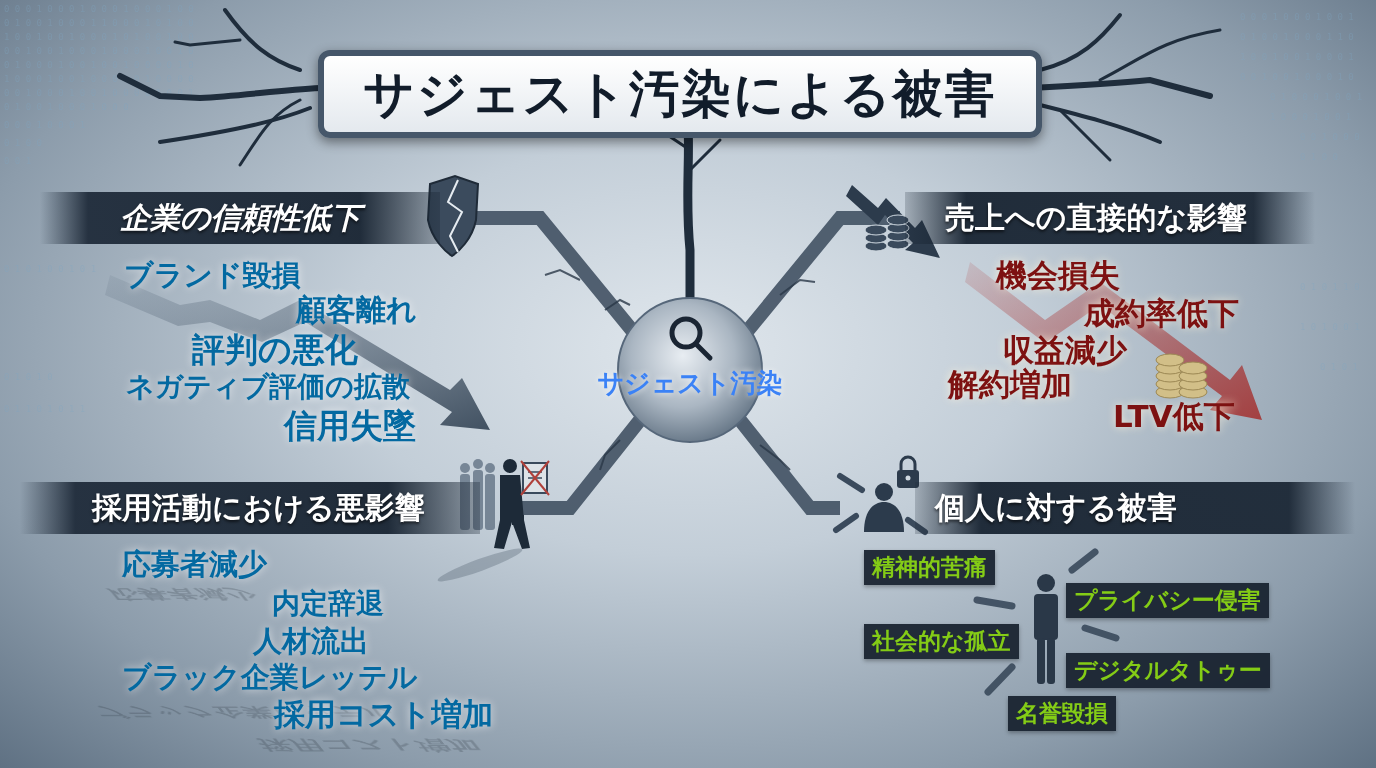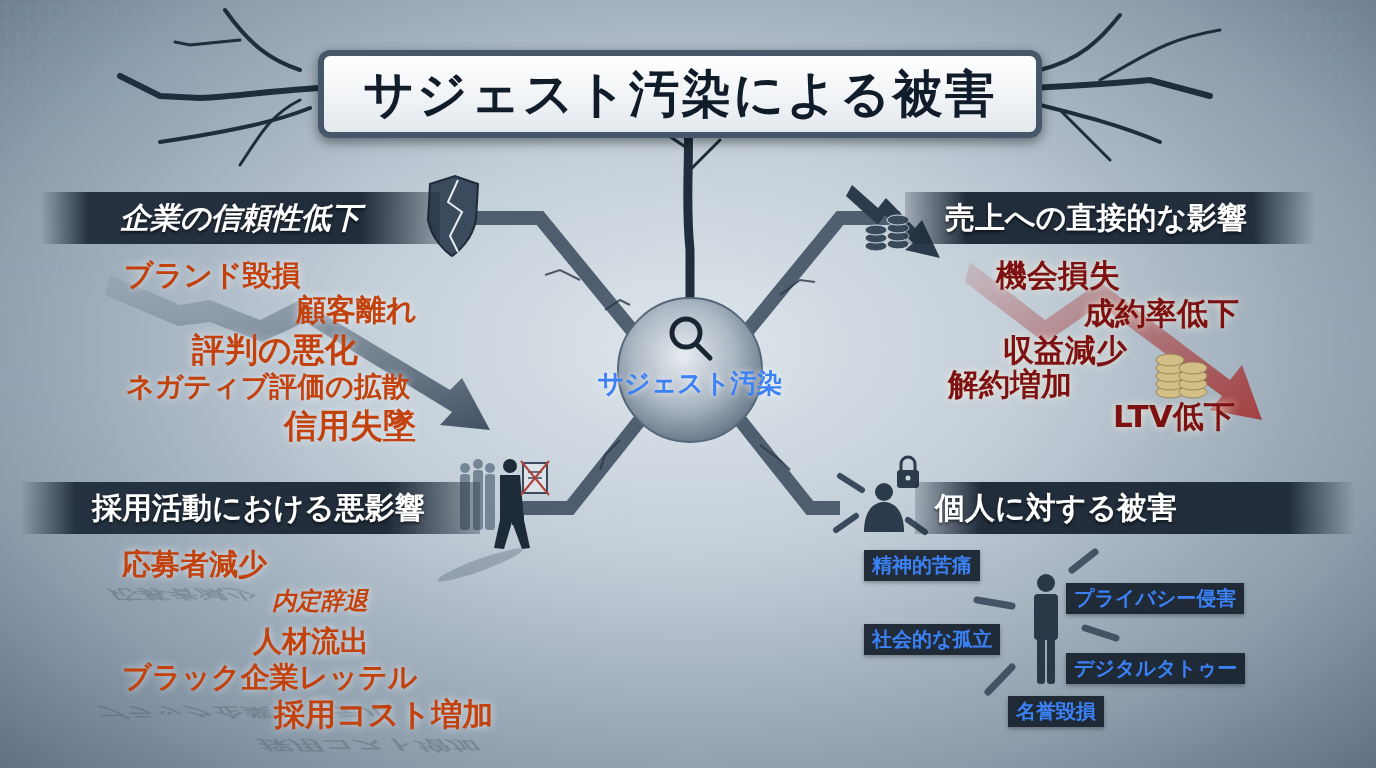--- a/index.html
+++ b/index.html
@@ -20,26 +20,26 @@
   .title-text { font-size: 50px; font-weight: bold; color: #111c2a; letter-spacing: 2px; }
   
   .band {
     position: absolute; height: 52px; display: flex; align-items: center;
     color: #fff; font-weight: bold; font-size: 30px;
   }
   .band-left { background: linear-gradient(90deg, rgba(28,40,55,0.0) 0%, rgba(28,40,55,0.92) 12%, rgba(24,36,50,0.95) 80%, rgba(24,36,50,0.3) 100%); }
   .band-right { background: linear-gradient(90deg, rgba(24,36,50,0.2) 0%, rgba(24,36,50,0.95) 15%, rgba(24,36,50,0.92) 85%, rgba(28,40,55,0.0) 100%); }
   .band span { text-shadow: 0 2px 3px rgba(0,0,0,0.6); }
   
-  .item-dark { position: absolute; font-weight: bold; color: #c2410c; text-shadow: 0 0 8px rgba(255,255,255,0.7); white-space: nowrap; }
+  .item-dark { position: absolute; font-weight: bold; color: #0369a1; text-shadow: 0 0 8px rgba(255,255,255,0.7); white-space: nowrap; }
   .item-red { position: absolute; font-weight: bold; color: #7d1111; text-shadow: 0 0 8px rgba(255,245,220,0.85); white-space: nowrap; }
   .item-reflect { position: absolute; font-weight: bold; color: rgba(30,40,52,0.22); transform: scaleY(-0.45) skewX(-20deg); white-space: nowrap; filter: blur(0.6px); }
   .tag {
-    position: absolute; background: rgba(22,32,44,0.92); color: #3b82f6; font-weight: bold;
-    font-size: 20px; padding: 2px 8px; white-space: nowrap; box-shadow: 0 2px 4px rgba(0,0,0,0.3);
+    position: absolute; background: rgba(22,32,44,0.92); color: #84cc16; font-weight: bold;
+    font-size: 23px; padding: 2px 8px; white-space: nowrap; box-shadow: 0 2px 4px rgba(0,0,0,0.3);
   }
   .center-label { position: absolute; left: 560px; top: 366px; width: 260px; text-align: center; font-size: 26px; font-weight: bold; color: #3b82f6; text-shadow: 0 0 6px rgba(255,255,255,0.8); }
 </style>
 </head>
 <body>
 
 <svg class="bgsvg" viewBox="0 0 1376 768" xmlns="http://www.w3.org/2000/svg">
   <defs>
     <radialGradient id="sphere" cx="45%" cy="40%" r="60%">
       <stop offset="0%" stop-color="#e8edf2"></stop>
@@ -234,21 +234,21 @@
 </div>
 
 <div class="band band-left" style="left:20px; top:482px; width:460px; padding-left:72px; box-sizing:border-box;">
   <span>採用活動における悪影響</span>
 </div>
 <div>
   <div class="item-reflect" style="left:110px; top:574px; font-size:29px;">応募者減少</div>
   <div class="item-reflect" style="left:96px; top:692px; font-size:29px;">ブラック企業レッテル</div>
   <div class="item-reflect" style="left:260px; top:724px; font-size:31px;">採用コスト増加</div>
   <div class="item-dark" style="left:122px; top:545px; font-size:29px;">応募者減少</div>
-  <div class="item-dark" style="left:272px; top:585px; font-size:24px;font-style:italic;">内定辞退</div>
+  <div class="item-dark" style="left:272px; top:585px; font-size:28px;">内定辞退</div>
   <div class="item-dark" style="left:253px; top:622px; font-size:29px;">人材流出</div>
   <div class="item-dark" style="left:122px; top:658px; font-size:29px;">ブラック企業レッテル</div>
   <div class="item-dark" style="left:274px; top:694px; font-size:31px;">採用コスト増加</div>
 </div>
 
 <div class="band band-right" style="left:915px; top:482px; width:440px; padding-left:20px; box-sizing:border-box;">
   <span>個人に対する被害</span>
 </div>
 <div>
   <div class="tag" style="left:864px; top:550px;">精神的苦痛</div>

